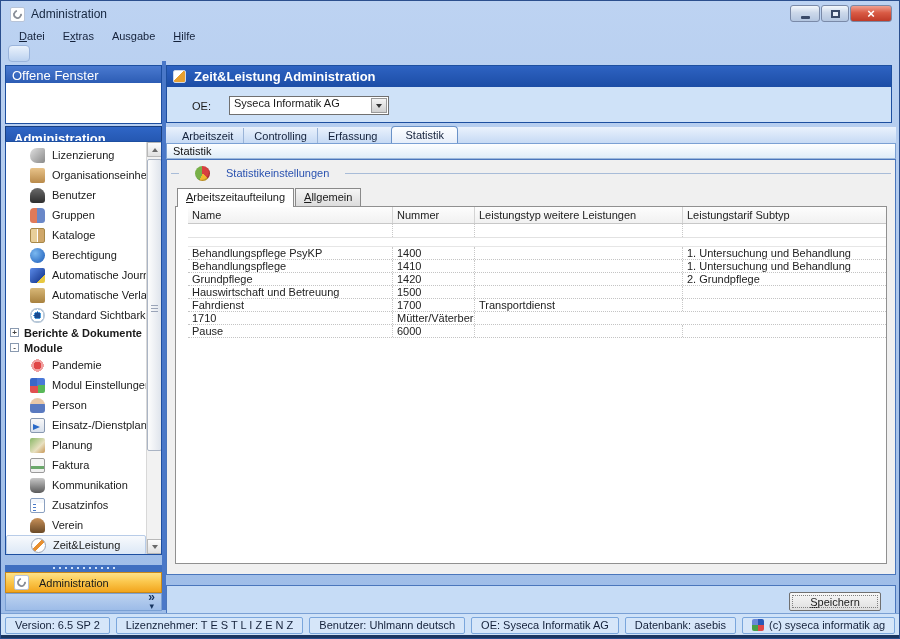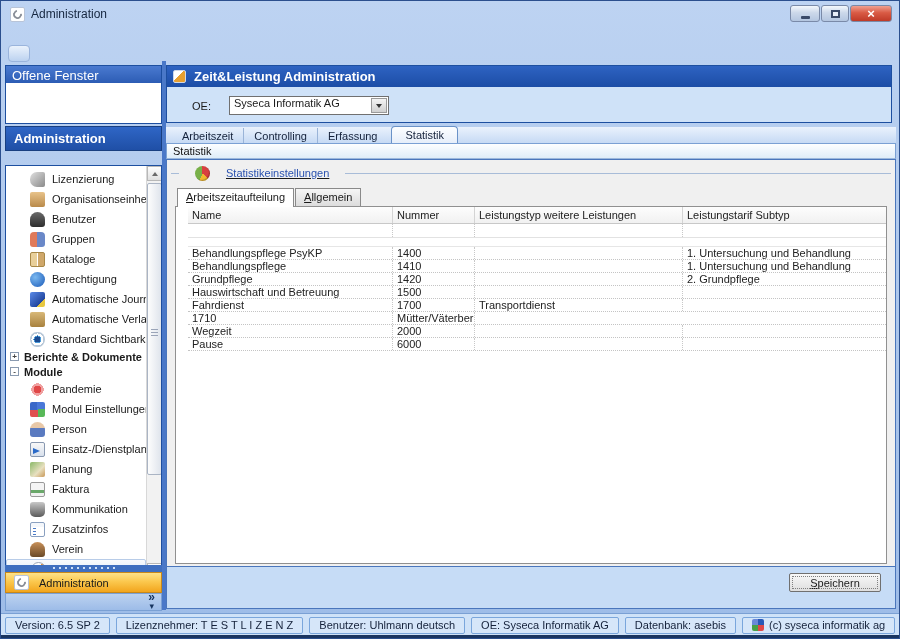--- a/index.html
+++ b/index.html
@@ -27,21 +27,21 @@
   .menu-item{padding:1px 8px;color:#14213a;cursor:default;}
   .u{text-decoration:underline;}
   .tool-nub{position:absolute;top:44px;left:7px;width:22px;height:17px;border:1px solid #9ab4dc;border-radius:4px;background:linear-gradient(#eaf2fc,#bcd2f0);}
   
   .side-sash{position:absolute;left:161px;top:60px;width:4px;bottom:28px;background:#4a78c8;}
   .panel-border{border:1px solid #1d4fa0;background:#fff;}
   .open-windows{position:absolute;left:4px;top:64px;width:157px;height:59px;}
   .ow-header{height:17px;background:linear-gradient(#4a7ad0,#2c5cb4);color:#fff;font-size:13px;padding:2px 0 0 6px;}
   .ow-body{position:absolute;top:17px;left:0;right:0;bottom:0;background:#fff;}
   .side-caption{position:absolute;left:4px;top:125px;width:157px;height:25px;background:linear-gradient(#2f66c6,#1f4fa6);border:1px solid #193f80;color:#fff;font-weight:bold;font-size:13px;padding:4px 0 0 8px;}
-  .side-list{position:absolute;left:4px;top:164px;width:157px;height:414px;background:#fff;border:1px solid #1d4fa0;overflow:hidden;}
+  .side-list{position:absolute;left:4px;top:140px;width:157px;height:414px;background:#fff;border:1px solid #1d4fa0;overflow:hidden;}
   .side-scroll-area{position:absolute;left:0;top:0;right:15px;bottom:0;padding-top:3px;}
   .s-item{height:20px;display:flex;align-items:center;gap:7px;padding-left:24px;cursor:default;}
   .s-item .lbl{white-space:nowrap;}
   .s-item.sel{background:linear-gradient(#f8fafd,#dce8f6);border:1px solid #b8cce8;border-radius:2px;height:20px;}
   .s-group{height:15px;display:flex;align-items:center;gap:5px;padding-left:4px;font-weight:bold;cursor:default;}
   .toggle{width:9px;height:9px;border:1px solid #8a9ab0;background:#fff;font-size:8px;line-height:7px;text-align:center;color:#444;flex:0 0 9px;}
   .ic{width:15px;height:15px;border-radius:2px;flex:0 0 15px;}
   .keys-icon{background:linear-gradient(135deg,#e0e0e0,#8a8a8a);border-radius:7px 2px 2px 7px;}
   .org-units-icon{background:linear-gradient(#e8c38a,#b98a4a);}
   .user-icon{background:linear-gradient(#6a6a6a,#2e2e2e);border-radius:50% 50% 3px 3px;}
@@ -87,21 +87,21 @@
   .oe-row{display:flex;align-items:center;margin:9px 0 0 25px;gap:18px;}
   .combo{width:160px;height:19px;background:#fff;border:1px solid #707070;display:flex;align-items:flex-start;position:relative;padding-left:4px;}
   .combo-btn{position:absolute;right:1px;top:1px;bottom:1px;width:16px;background:linear-gradient(#f4f4f4,#d0d0d0);border:1px solid #9a9a9a;display:flex;align-items:center;justify-content:center;}
   .combo-arr{width:0;height:0;border-left:3px solid transparent;border-right:3px solid transparent;border-top:4px solid #333;}
   .tabstrip{position:absolute;left:165px;top:126px;width:730px;height:17px;background:linear-gradient(#eaf2fc,#c6daf4);border-bottom:1px solid #7aa0d4;display:flex;align-items:flex-end;padding-left:6px;}
   .tab{padding:2px 10px 1px;color:#14213a;cursor:default;border-right:1px solid #9ab4d8;}
   .tab:nth-last-child(2){border-right:none;}
   .tab.active{background:linear-gradient(#fdfeff,#e6eefa);border:1px solid #6a92c8;border-bottom:none;border-radius:4px 4px 0 0;padding:2px 13px 2px;margin-left:4px;height:17px;}
   .section-bar{position:absolute;left:165px;top:143px;width:730px;height:15px;background:linear-gradient(#fdfeff,#dfedf9);border-left:1px solid #7aa0d4;border-right:1px solid #7aa0d4;border-bottom:1px solid #9cb8dc;padding:1px 0 0 6px;color:#111;}
   .content{position:absolute;left:165px;top:158px;width:730px;height:416px;background:#f0f0f0;border:1px solid #4a76bc;}
-  .group-row{display:flex;align-items:center;gap:16px;margin:4px 4px 0 4px;height:18px;text-decoration:underline;}
+  .group-row{display:flex;align-items:center;gap:16px;margin:4px 4px 0 4px;height:18px;}
   .gline{height:0;border-top:1px solid #a8bcd8;}
   .gline.short{width:8px;}
   .gline.long{flex:1;}
   .pie-icon{width:15px;height:15px;border-radius:50%;background:conic-gradient(#d84040 0 130deg,#f0b830 130deg 205deg,#78b048 205deg 360deg);box-shadow:inset -1px -1px 1px rgba(0,0,0,.25);}
   .group-title{color:#2a52b0;}
   .itabs{position:absolute;left:10px;top:28px;display:flex;z-index:2;}
   .itab{padding:2px 8px;border:1px solid #8a8a8a;border-bottom:none;background:linear-gradient(#f6f6f6,#dcdcdc);margin-right:1px;height:18px;}
   .itab.active{background:#fff;height:19px;position:relative;z-index:3;}
   .tablewrap{position:absolute;left:8px;right:8px;top:46px;height:516px;max-height:none;background:#fff;border:1px solid #909090;overflow:hidden;}
   .tablewrap{height:358px;padding-left:12px;}
@@ -109,21 +109,21 @@
   .thead{background:linear-gradient(#fdfdfd,#f1f1f1);border-bottom:1px solid #c8c8c8;}
   .th{padding:2px 4px;border-right:1px solid #d4d4d4;position:relative;white-space:nowrap;overflow:hidden;color:#222;}
   .th:last-child{border-right:none;}
   .tfilter{height:14px;border-bottom:1px solid #e2e2e2;}
   .tf{border-right:1px dotted #c8c8c8;}
   .tf:last-child{border-right:none;}
   .tspacer{height:9px;border-bottom:1px solid #e6e6e6;}
   .trow{height:13px;border-bottom:1px dotted #c4c4c4;}
   .td{padding:0 4px;border-right:1px dotted #c8c8c8;white-space:nowrap;overflow:hidden;line-height:13px;font-size:11px;color:#222;}
   .td:last-child{border-right:none;}
-  .bottom-strip{position:absolute;left:165px;top:565px;width:730px;height:43px;background:#c6dcf6;border:1px solid #4a76bc;}
+  .bottom-strip{position:absolute;left:165px;top:584px;width:730px;height:31px;background:#c6dcf6;border:1px solid #4a76bc;}
   .save-btn{position:absolute;right:14px;top:6px;width:92px;height:19px;background:linear-gradient(#f8f8f8,#dfdfdf);border:1px solid #707070;border-radius:2px;outline:1px dotted #808080;outline-offset:-4px;text-align:center;padding-top:3px;cursor:default;}
   
   .statusbar{position:absolute;left:0;right:0;top:612px;height:24px;background:#cfe2f8;border-top:1px solid #7aa0d4;display:flex;align-items:center;padding:0 4px;gap:6px;}
   .seg{border:1px solid #7aa6dc;border-radius:2px;padding:1px 9px 2px;color:#14213a;white-space:nowrap;background:rgba(255,255,255,.15);}
   .seg.right{margin-left:auto;display:flex;align-items:center;gap:5px;}
   .pinwheel-icon{width:12px;height:12px;background:conic-gradient(#2858b8 0 90deg,#e04848 90deg 180deg,#48a048 180deg 270deg,#6a88d8 270deg);border-radius:2px;}
   .grip{width:10px;height:10px;align-self:flex-end;margin:0 0 2px 0;background-image:radial-gradient(#7a96c0 1px,transparent 1.3px);background-size:4px 4px;}
   .bottom-edge{position:absolute;left:0;right:0;bottom:0;height:3px;background:#1a3560;}
 </style>
 </head>
@@ -140,20 +140,26 @@
         </div>
       <div class="wbtn max">
           <div class="glyph-max"></div>
         </div>
       <div class="wbtn close">
           <span>×</span>
         </div>
     </div>
   </div>
 
+  <div class="menubar">
+    <div class="menu-item"><span></span><span class="u">D</span><span>atei</span></div>
+    <div class="menu-item"><span>E</span><span class="u">x</span><span>tras</span></div>
+    <div class="menu-item"><span>Ausgabe</span><span class="u"></span><span></span></div>
+    <div class="menu-item"><span></span><span class="u">H</span><span>ilfe</span></div>
+  </div>
   <div class="tool-nub"></div>
 
   <div class="side-sash"></div>
 
   <div class="open-windows panel-border">
     <div class="ow-header">Offene Fenster</div>
     <div class="ow-body"></div>
   </div>
 
   <div class="side-caption">Administration</div>
@@ -350,26 +356,20 @@
         </div>
         <div class="trow">
           <div class="td">Fahrdienst</div>
           <div class="td">1700</div>
           <div class="td">Transportdienst</div>
           <div class="td"></div>
         </div>
         <div class="trow">
           <div class="td">1710</div>
           <div class="td">Mütter/Väterberatung</div>
-          <div class="td"></div>
-        </div>
-        <div class="trow">
-          <div class="td">Wegzeit</div>
-          <div class="td">2000</div>
-          <div class="td"></div>
           <div class="td"></div>
         </div>
         <div class="trow">
           <div class="td">Pause</div>
           <div class="td">6000</div>
           <div class="td"></div>
           <div class="td"></div>
         </div>
       </div>
   </div>

